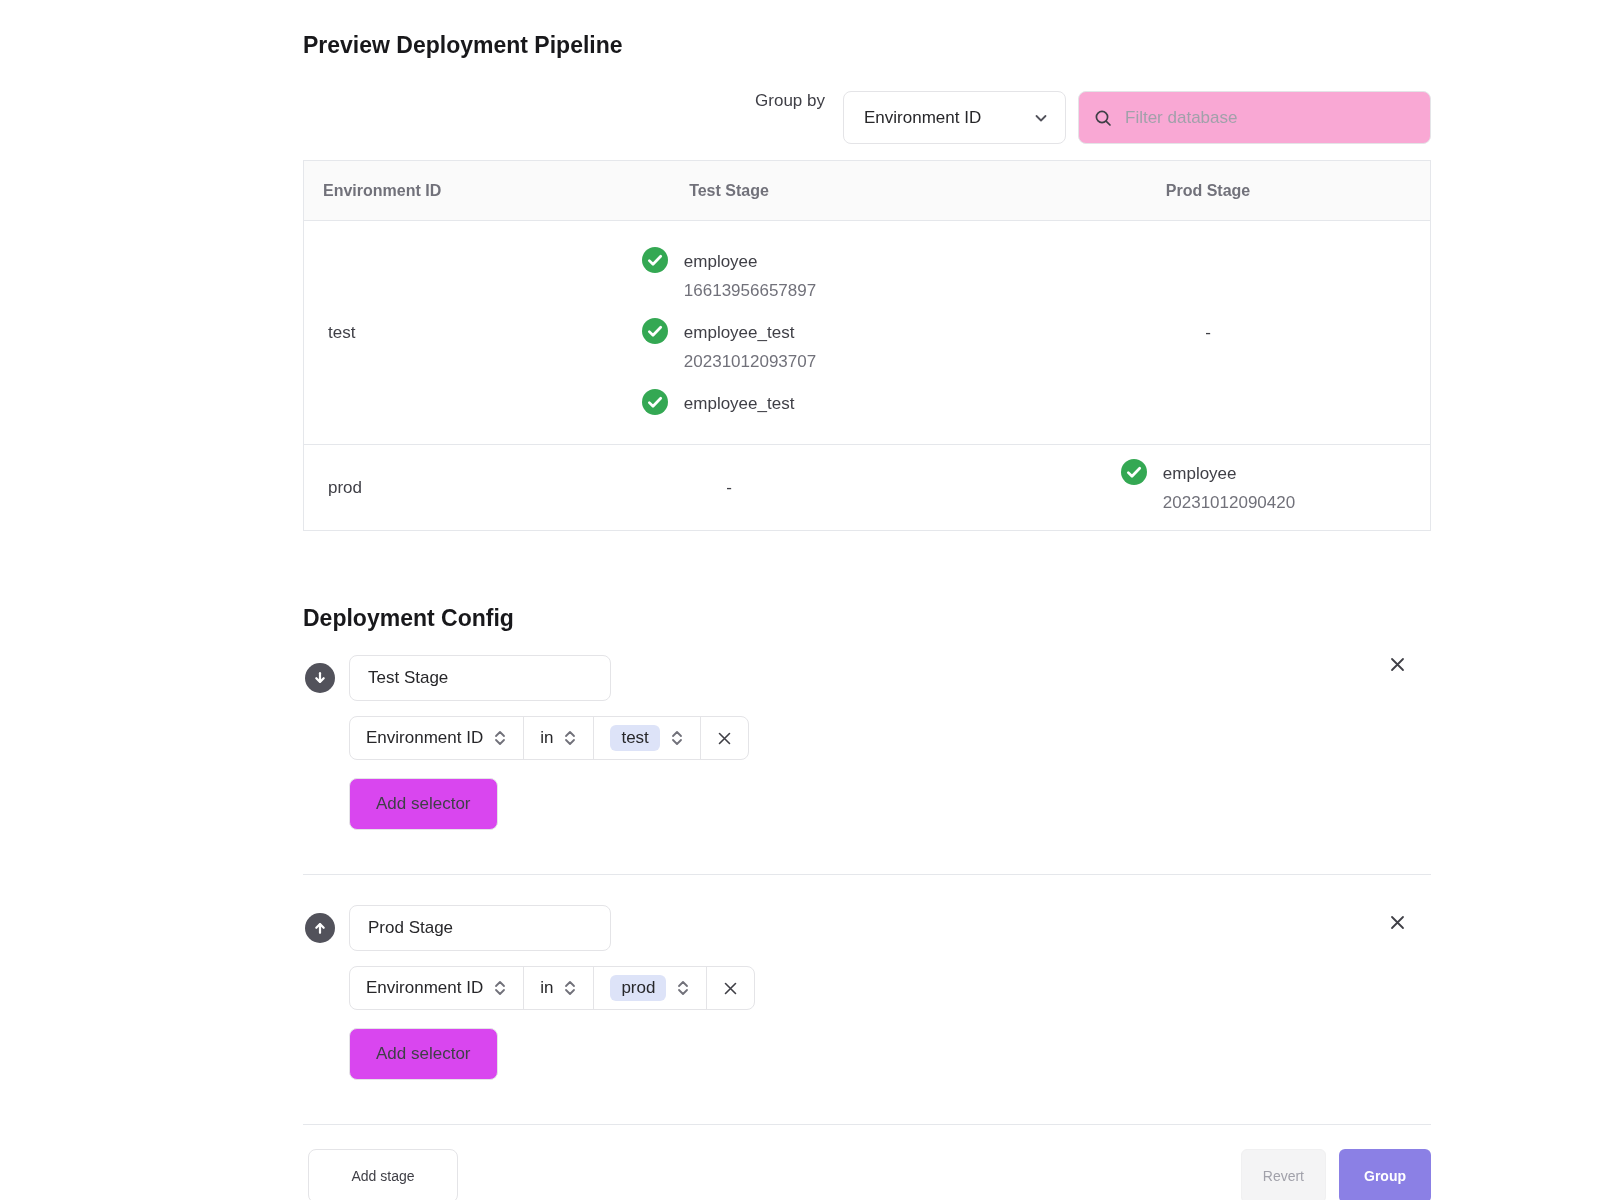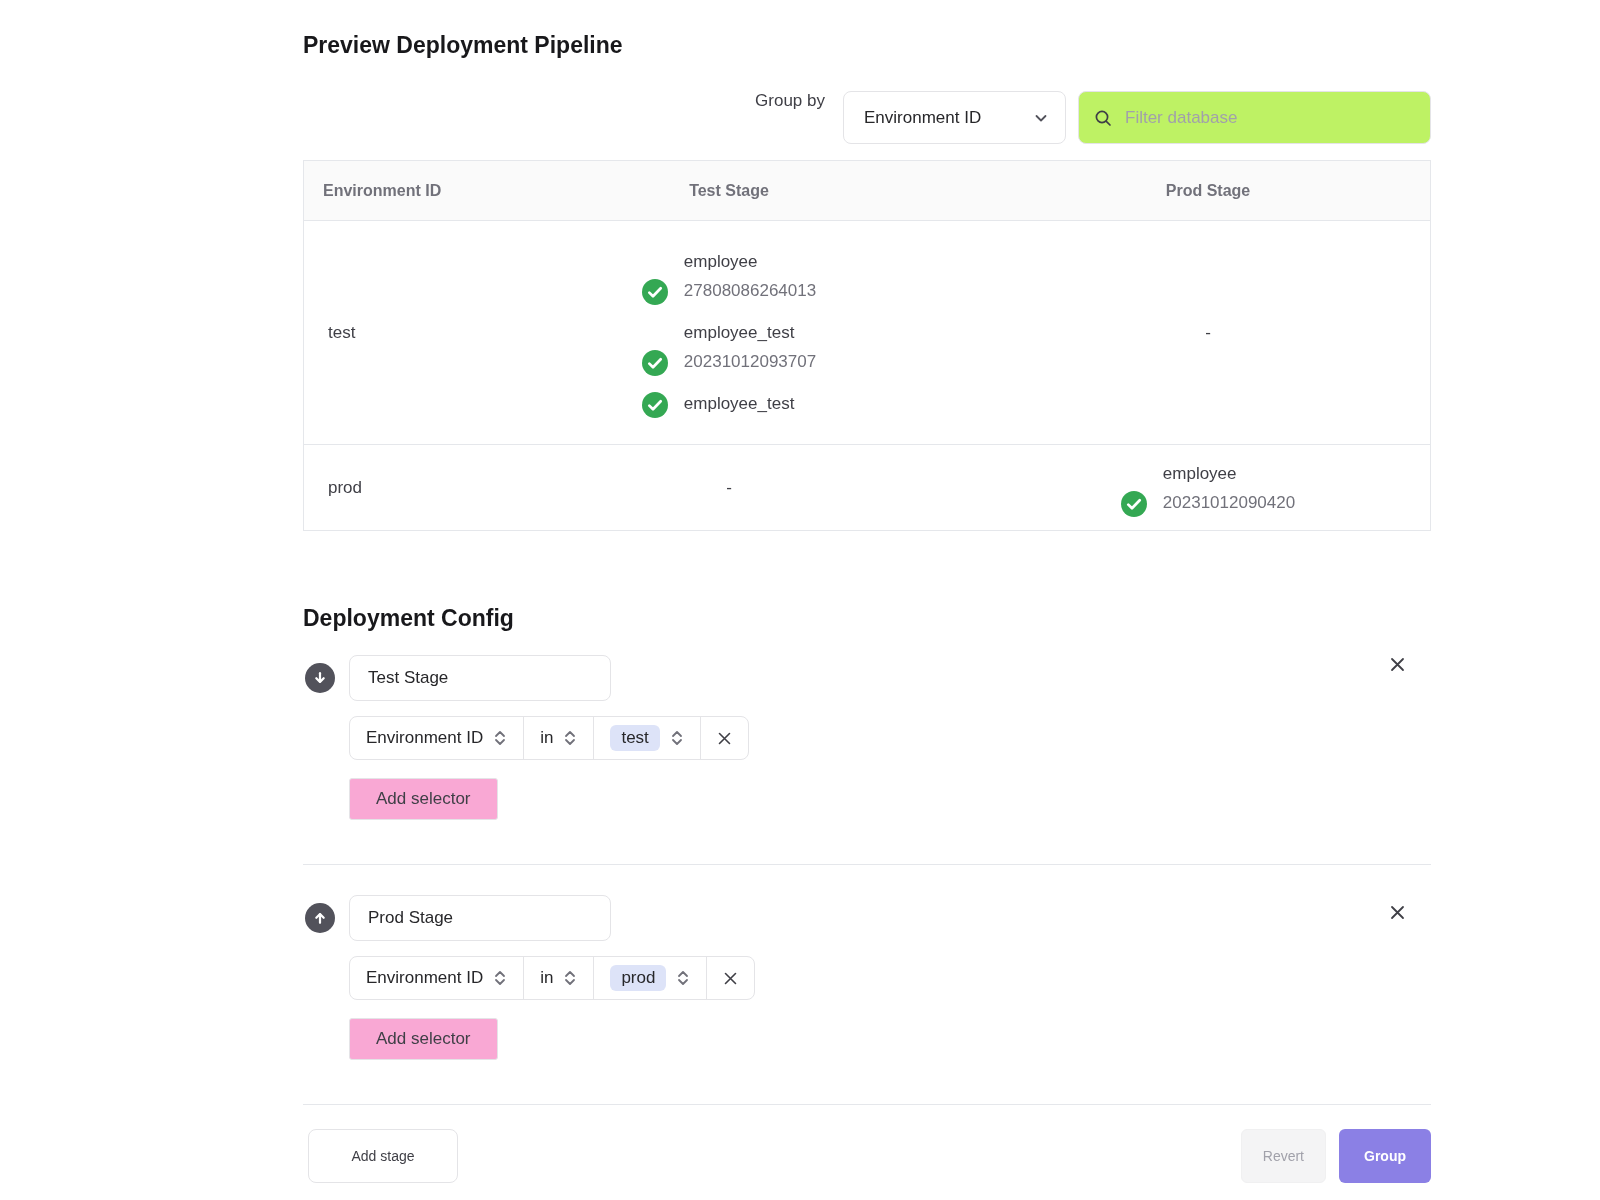--- a/index.html
+++ b/index.html
@@ -11,37 +11,37 @@
   h1 { margin-top:24px; }
   h2 { margin-top:72px; }
 
   
   .toolbar { margin-top:31px; height:53px; display:flex; justify-content:flex-end; align-items:flex-start; }
   .group-by-label { font-size:17px; color:#3f3f46; margin-right:18px; }
   .select { width:223px; height:53px; border:1px solid #e4e4e7; border-radius:8px;
     display:flex; align-items:center; justify-content:space-between; padding:0 16px 0 20px;
     font-size:17px; color:#27272a; cursor:pointer; background:#fff; }
   .search-box { width:353px; height:53px; border:1px solid #e4e4e7; border-radius:8px;
-    display:flex; align-items:center; padding:0 14px; margin-left:12px; background:#bef264; }
+    display:flex; align-items:center; padding:0 14px; margin-left:12px; background:#f9a8d4; }
   .search-box input { border:none; outline:none; font-size:17px; color:#27272a; margin-left:10px;
     flex:1; font-family:"Liberation Sans", sans-serif; background:transparent; }
   .search-box input::placeholder { color:#a1a1aa; }
 
   
   .table { margin-top:16px; border:1px solid #e5e7eb; }
   .trow { display:grid; grid-template-columns:170px 510px 448px; align-items:center; }
   .thead { background:#fafafa; height:60px; border-bottom:1px solid #e5e7eb;
     font-size:16px; font-weight:600; color:#71717a; }
   .thead .cell1 { padding-left:19px; }
   .cell2,.cell3 { text-align:center; display:flex; justify-content:center; align-items:center; }
   .tbody-row1 { min-height:198px; border-bottom:1px solid #e5e7eb; }
   .tbody-row2 { min-height:85px; }
   .env-cell { padding-left:24px; font-size:17px; color:#3f3f46; }
   .db-list { display:flex; flex-direction:column; gap:13px; padding:26px 0; }
-  .db-item { display:flex; align-items:flex-end; gap:16px; }
+  .db-item { display:flex; align-items:flex-start; gap:16px; }
   .db-text { text-align:left; font-size:17px; line-height:29px; }
   .db-name { color:#3f3f46; }
   .db-version { color:#71717a; }
   .db-version:empty { display:none; }
   .dash { font-size:17px; color:#3f3f46; }
 
   
   .stage-section { position:relative; }
   .stage-head { display:flex; align-items:center; margin-top:22px; }
   .stage-section + .divider { margin-top:44px; }
@@ -59,22 +59,22 @@
 
   .selector-row { margin-left:46px; margin-top:15px; display:flex; }
   .selector-group { display:flex; border:1px solid #e4e4e7; border-radius:8px; height:44px; background:#fff; }
   .seg { display:flex; align-items:center; gap:10px; padding:0 16px; font-size:17px;
     color:#27272a; cursor:pointer; }
   .seg + .seg { border-left:1px solid #e4e4e7; }
   .seg-x { width:48px; justify-content:center; padding:0; background:none; border-top:none;
     border-right:none; border-bottom:none; }
   .tag { background:#dde3f8; border-radius:6px; padding:3px 11px; color:#27272a; }
 
-  .add-selector { margin-left:46px; margin-top:18px; height:42px; padding:0 26px;
-    background:#f9a8d4; border:1px solid #e4e4e7; border-radius:3px; font-size:17px; color:#3f3f46;
+  .add-selector { margin-left:46px; margin-top:18px; height:52px; padding:0 26px;
+    background:#d946ef; border:1px solid #e4e4e7; border-radius:8px; font-size:17px; color:#3f3f46;
     font-family:"Liberation Sans", sans-serif; cursor:pointer; display:block; }
 
   .sec2-divider { margin-top:48px; }
 
   
   .footer { margin-top:24px; height:54px; display:flex; align-items:center; }
   .btn { height:54px; border-radius:6px; font-size:14px; font-family:"Liberation Sans", sans-serif;
     cursor:pointer; }
   .btn-add-stage { width:150px; background:#fff; border:1px solid #e4e4e7; color:#3f3f46;
     margin-left:5px; border-radius:8px; }
@@ -126,21 +126,21 @@
         <div class="db-list">
           <div class="db-item">
             <span>
               <svg width="26" height="26" viewBox="0 0 26 26">
                   <circle cx="13" cy="13" r="13" fill="#34a853"></circle>
                   <path d="M7.3 13.6 L11 17.2 L18.7 9.3" fill="none" stroke="#fff" stroke-width="2.7" stroke-linecap="round" stroke-linejoin="round"></path>
                 </svg>
             </span>
             <span class="db-text">
               <div class="db-name">employee</div>
-              <div class="db-version">27808086264013</div>
+              <div class="db-version">16613956657897</div>
             </span>
           </div>
           <div class="db-item">
             <span>
               <svg width="26" height="26" viewBox="0 0 26 26">
                   <circle cx="13" cy="13" r="13" fill="#34a853"></circle>
                   <path d="M7.3 13.6 L11 17.2 L18.7 9.3" fill="none" stroke="#fff" stroke-width="2.7" stroke-linecap="round" stroke-linejoin="round"></path>
                 </svg>
             </span>
             <span class="db-text">

